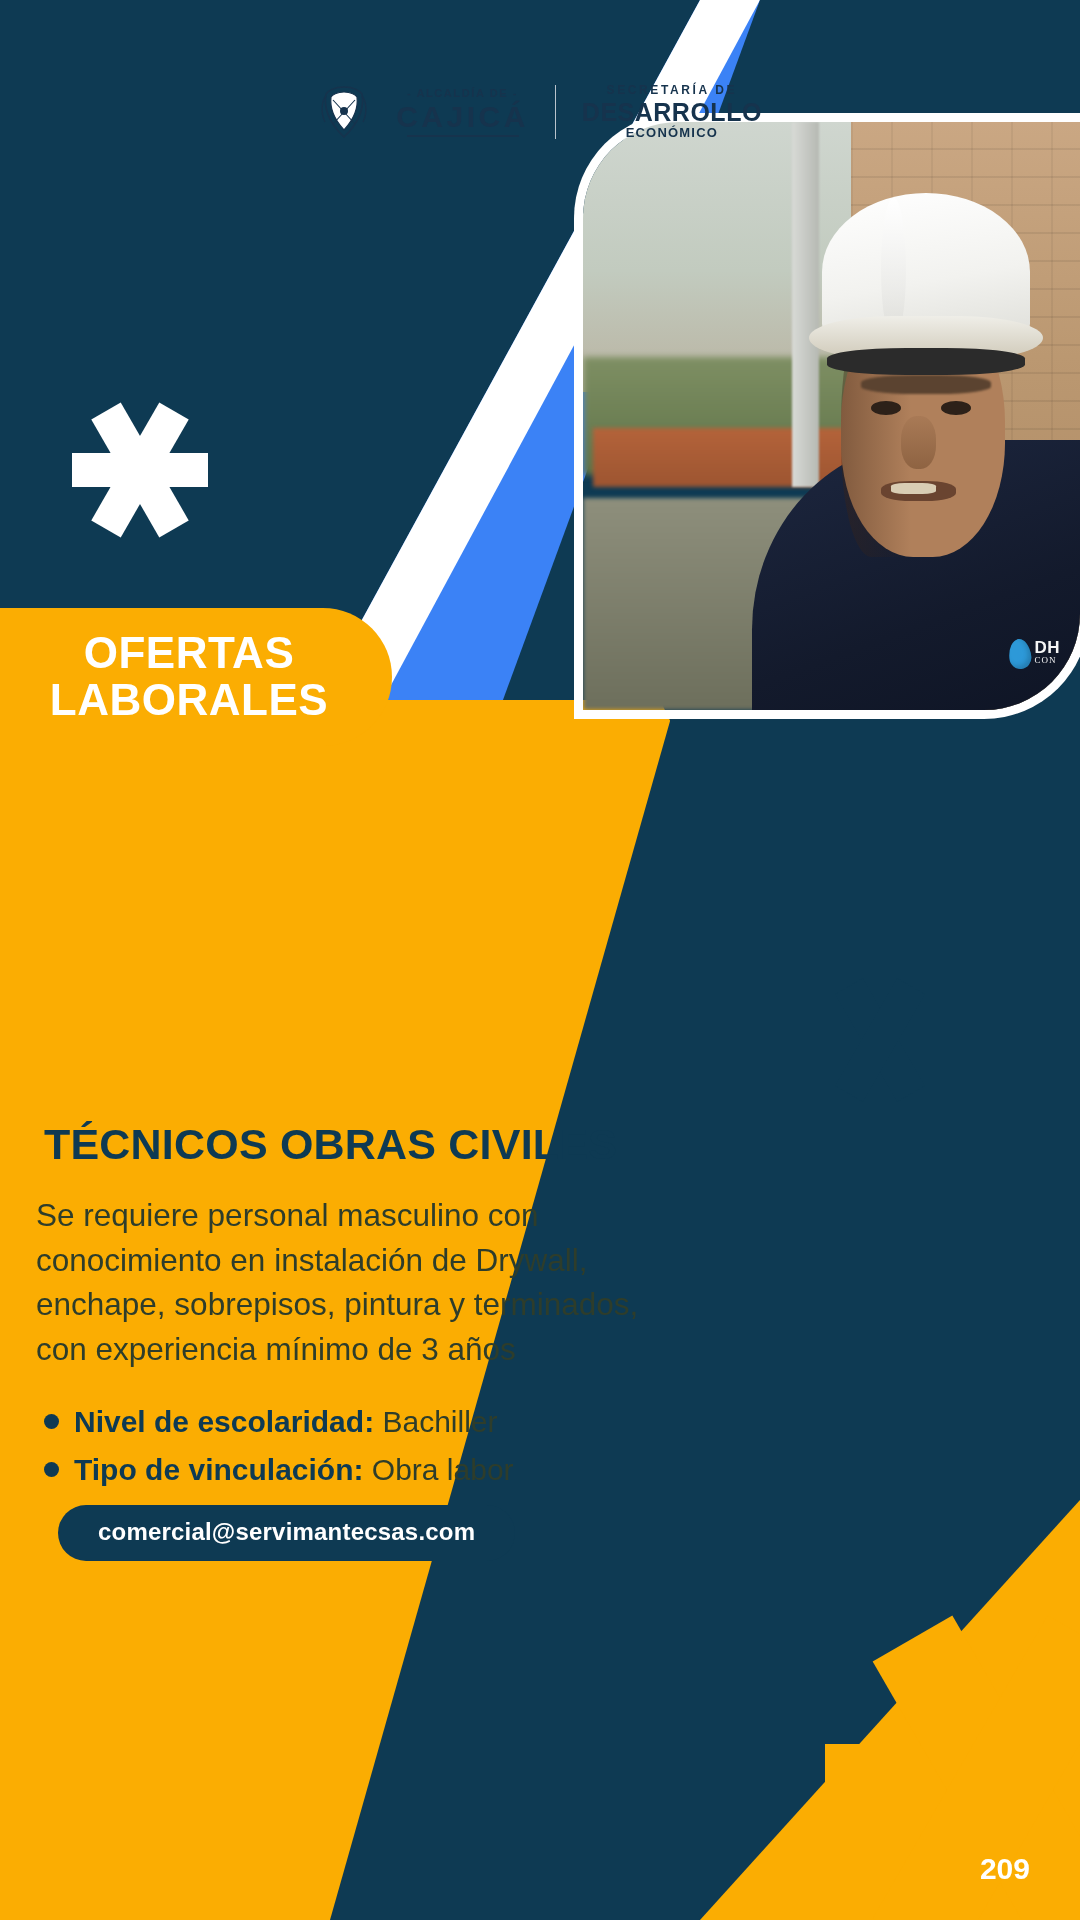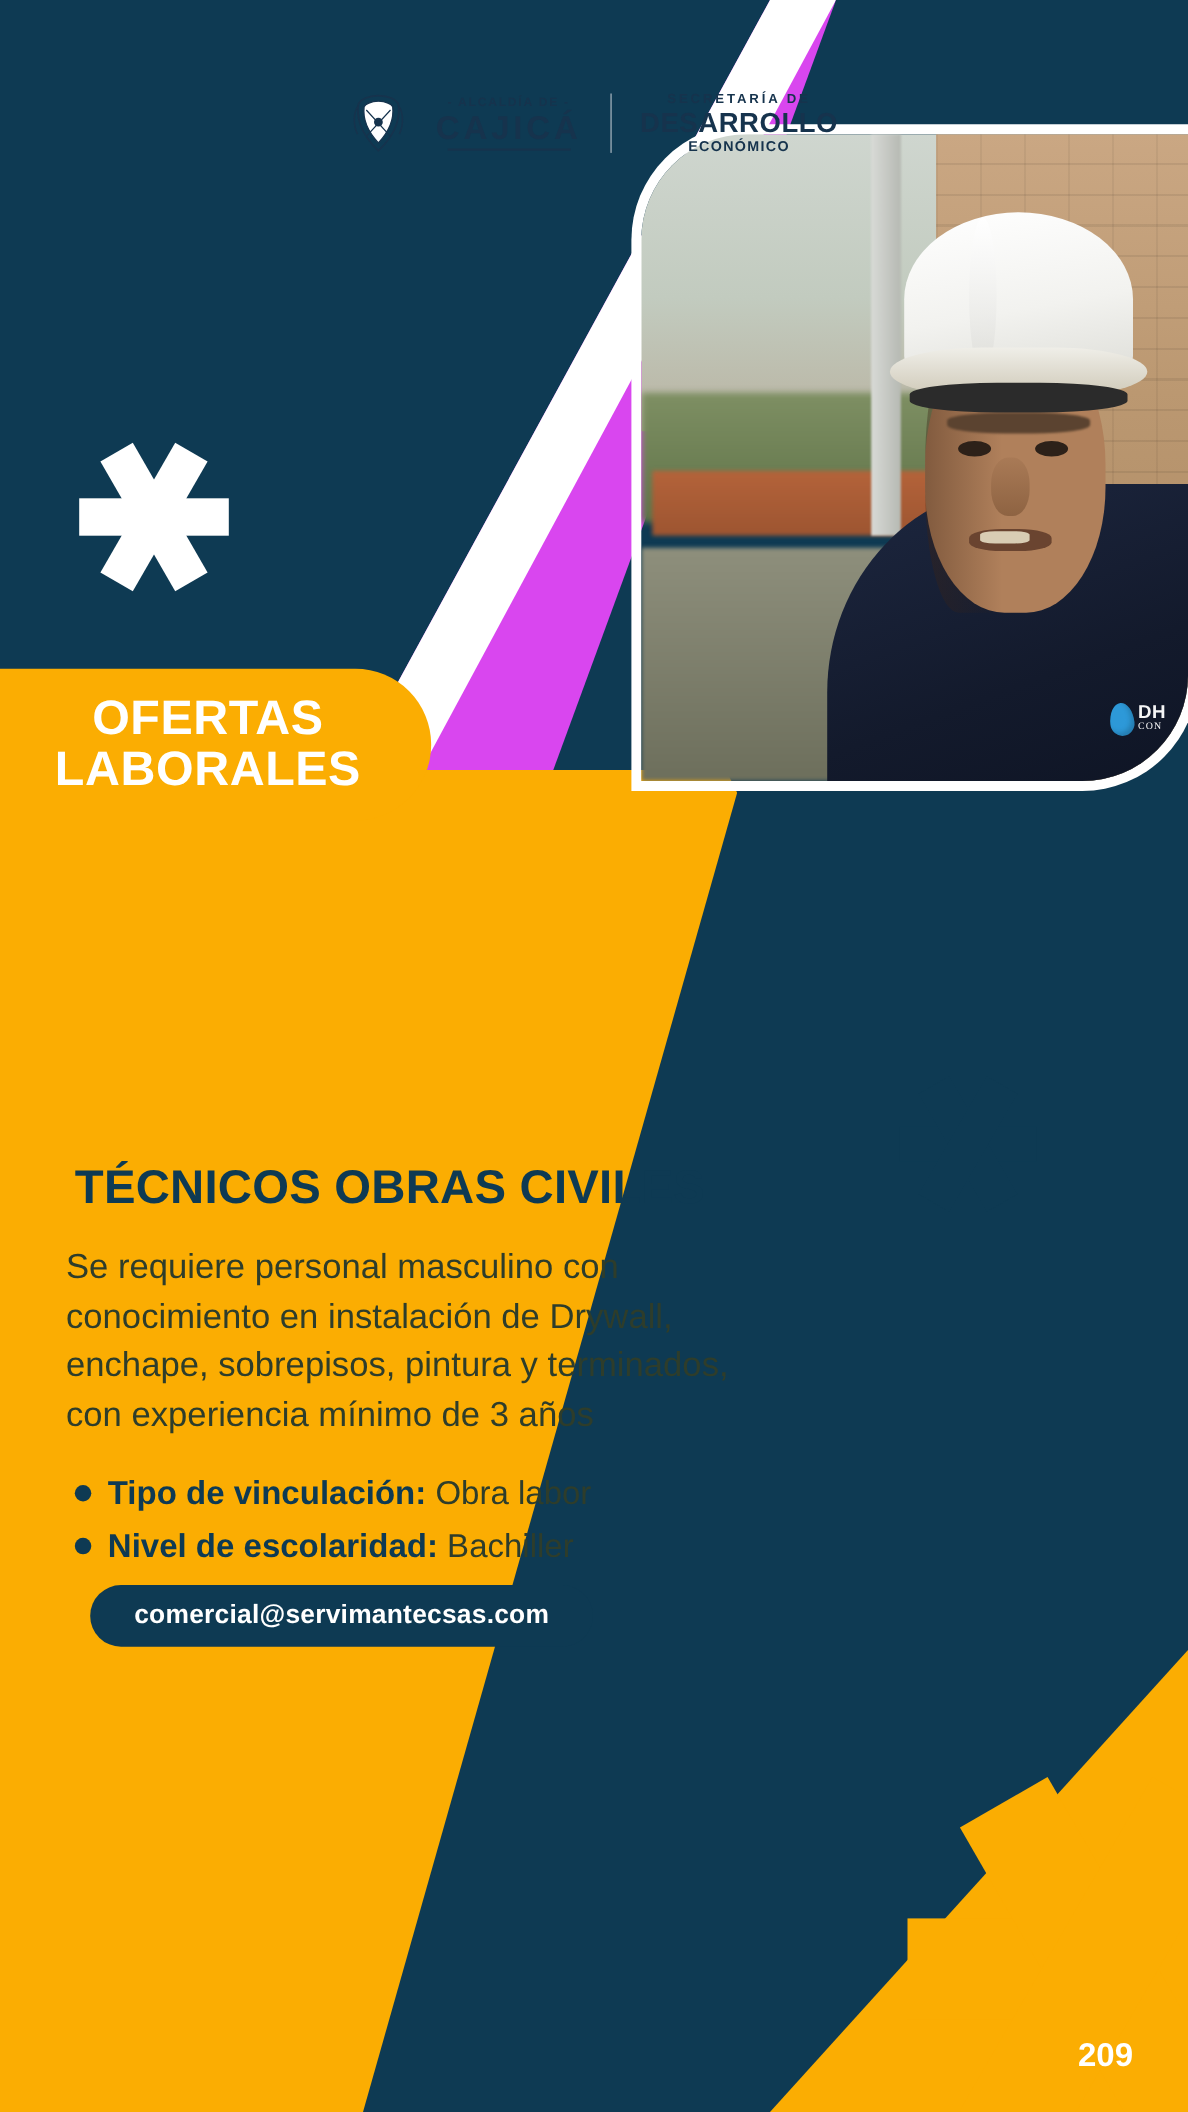--- a/index.html
+++ b/index.html
@@ -1,17 +1,17 @@
 <!DOCTYPE html>
 <html><head>
 <meta charset="utf-8">
 <style>
   html,body{margin:0;padding:0;background:#fff;}
   body{width:1080px;height:1920px;font-family:"Liberation Sans",sans-serif;overflow:hidden;}
-  .poster{position:relative;width:1080px;height:1920px;background:#d946ef;overflow:hidden;}
+  .poster{position:relative;width:1080px;height:1920px;background:#3b82f6;overflow:hidden;}
   .layer{position:absolute;inset:0;}
   svg.layer{width:1080px;height:1920px;display:block;}
 
   
   .header{position:absolute;top:84px;left:0;width:1080px;display:flex;justify-content:center;
           align-items:center;gap:26px;z-index:40;}
   .crest{width:52px;height:56px;position:relative;flex:none;}
   .crest svg{display:block;width:52px;height:56px;}
   .cajica{display:flex;flex-direction:column;align-items:center;line-height:1;}
   .cajica .pre{font-size:11px;letter-spacing:1.6px;color:#16334d;font-weight:600;margin-bottom:3px;}
@@ -77,21 +77,21 @@
   .ph-logotxt b{font-size:17px;font-weight:800;letter-spacing:.5px;}
   .ph-logotxt i{font-size:9px;font-style:normal;letter-spacing:1px;font-family:Liberation Serif, serif;}
 
   
   .badge{position:absolute;left:-60px;top:608px;width:452px;height:138px;background:#FBAD02;
      border-radius:0 70px 70px 0;z-index:35;display:flex;align-items:center;justify-content:center;}
   .badge-txt{color:#ffffff;font-weight:800;font-size:44px;line-height:1.06;letter-spacing:.5px;
      text-align:center;padding-left:46px;}
 
   
-  .content{position:absolute;left:0;top:1056px;width:760px;z-index:36;padding:0 60px;box-sizing:border-box;}
+  .content{position:absolute;left:0;top:1120px;width:760px;z-index:36;padding:0 36px;box-sizing:border-box;}
   .job-title{color:#0E3A53;font-weight:800;font-size:43px;letter-spacing:.2px;margin:0 0 24px 8px;}
   .desc{color:#2e3d2b;font-size:31.5px;line-height:1.42;margin:12px 0 30px 0;max-width:630px;}
   .bullets{list-style:none;margin:0 0 14px 0;padding:0;}
   .bullets li{position:relative;padding-left:38px;margin:0 0 8px 0;color:#2e3d2b;font-size:30px;line-height:1.35;}
   .bullets li:before{content:"";position:absolute;left:8px;top:12px;width:15px;height:15px;
      border-radius:50%;background:#0E3A53;}
   .bullets b{color:#0E3A53;font-weight:800;}
   .contact{color:#2e3d2b;font-size:30px;margin:44px 0 14px 24px;}
   .mailpill{display:inline-block;background:#0E3A53;border-radius:40px;padding:13px 40px 15px;margin-left:22px;}
   .mailpill span{color:#ffffff;font-weight:800;font-size:24px;
@@ -202,26 +202,26 @@
       <div>OFERTAS</div>
       <div>LABORALES</div>
     </div>
   </div>
 
   <div class="content">
     <h1 class="job-title">TÉCNICOS OBRAS CIVILES</h1>
     <p class="desc">Se requiere personal masculino con conocimiento en instalación de Drywall, enchape, sobrepisos, pintura y terminados, con experiencia mínimo de 3 años</p>
     <ul class="bullets">
       <li>
+        <b>Nivel de escolaridad:</b>
+        <span>Bachiller</span>
+      </li>
+      <li>
         <b>Tipo de vinculación:</b>
         <span>Obra labor</span>
-      </li>
-      <li>
-        <b>Nivel de escolaridad:</b>
-        <span>Bachiller</span>
       </li>
     </ul>
     <div class="mailpill">
       <span>comercial@servimantecsas.com</span>
     </div>
   </div>
 
   <div class="pageno">209</div>
 </div>
 

